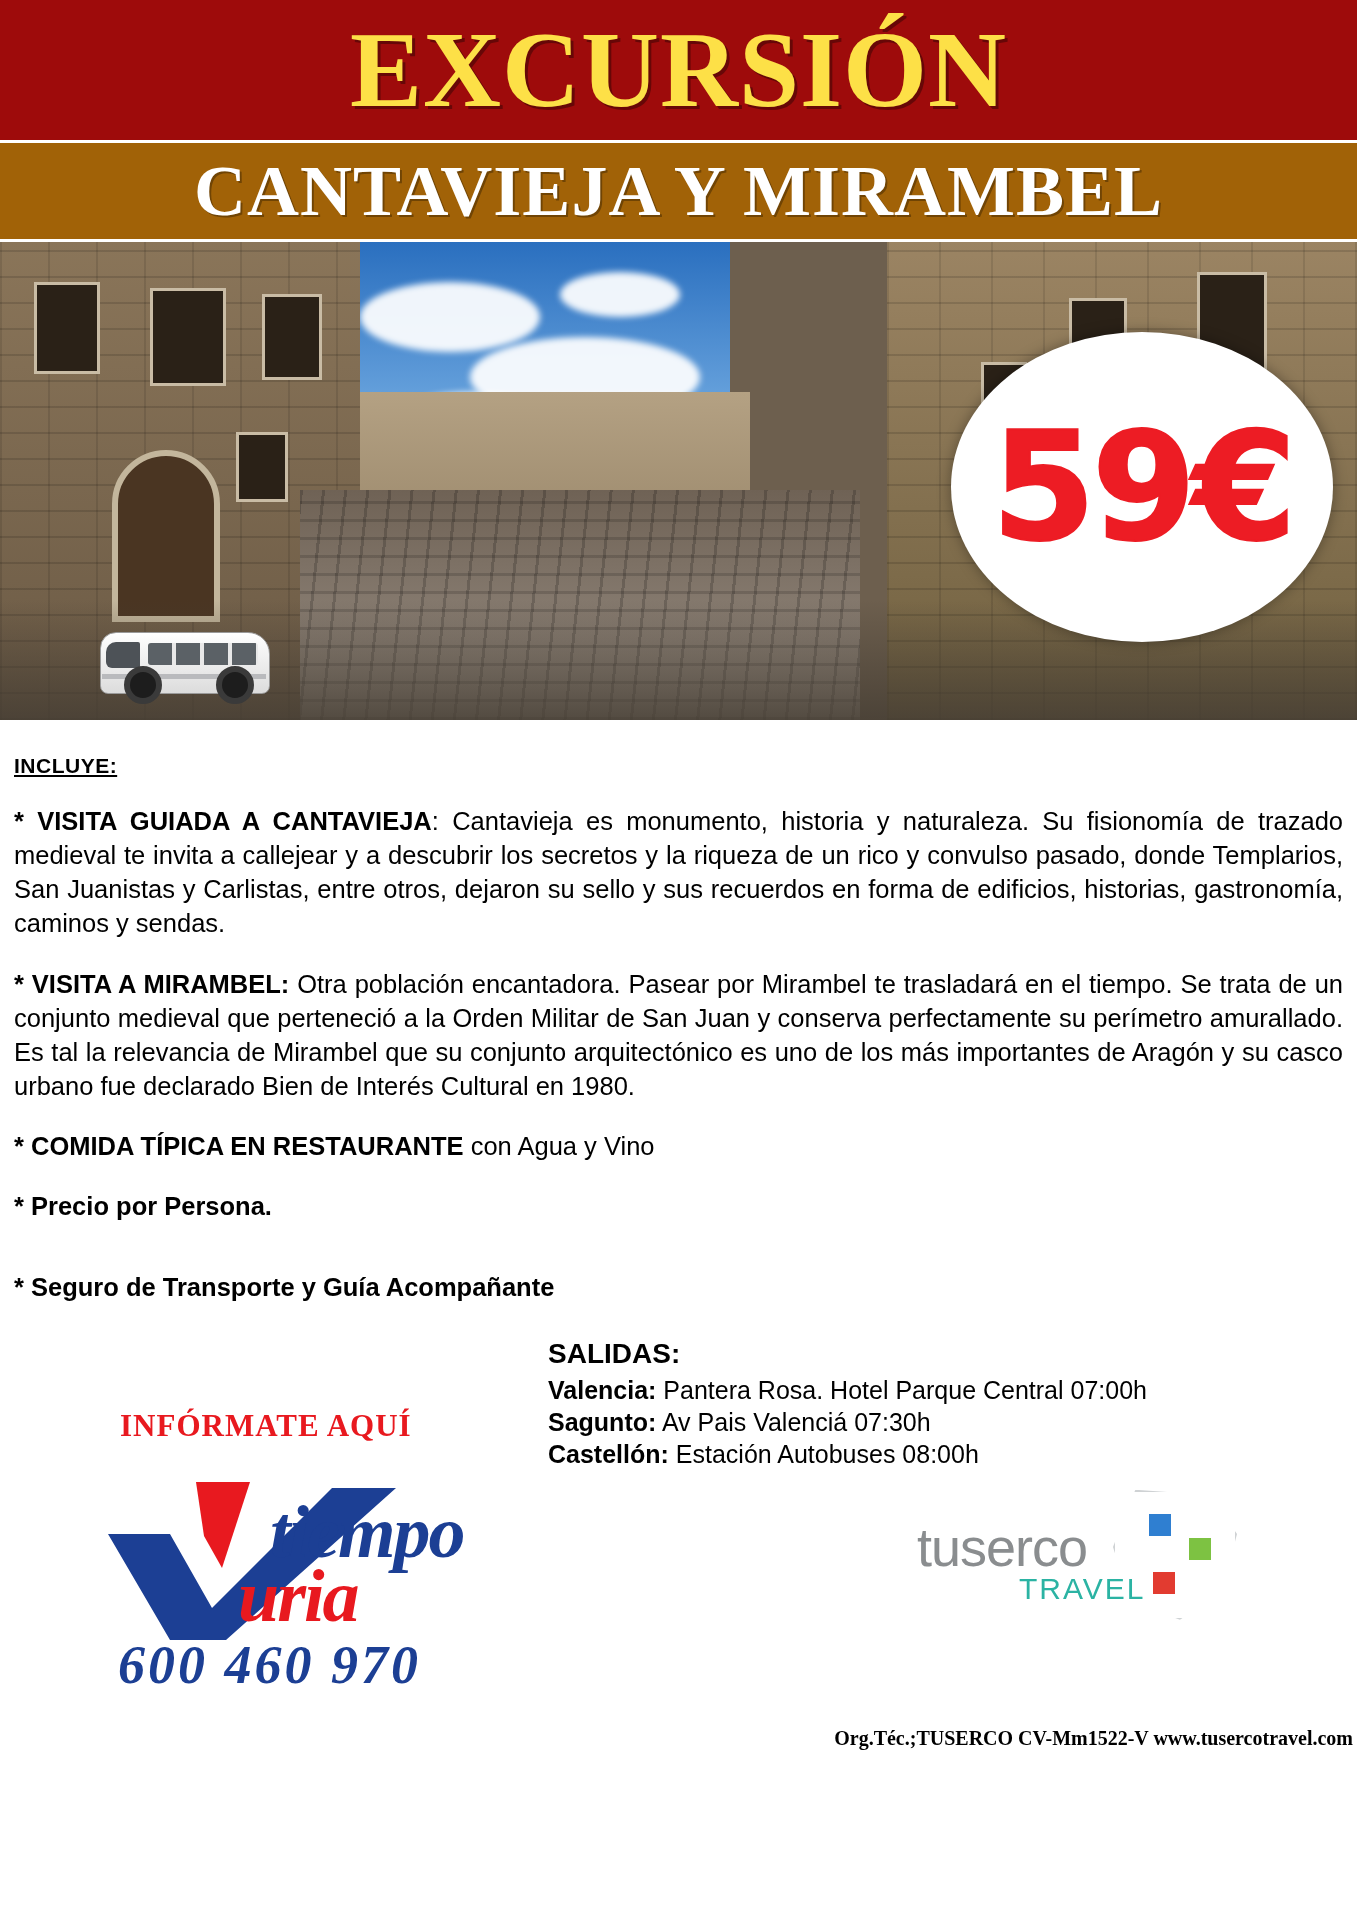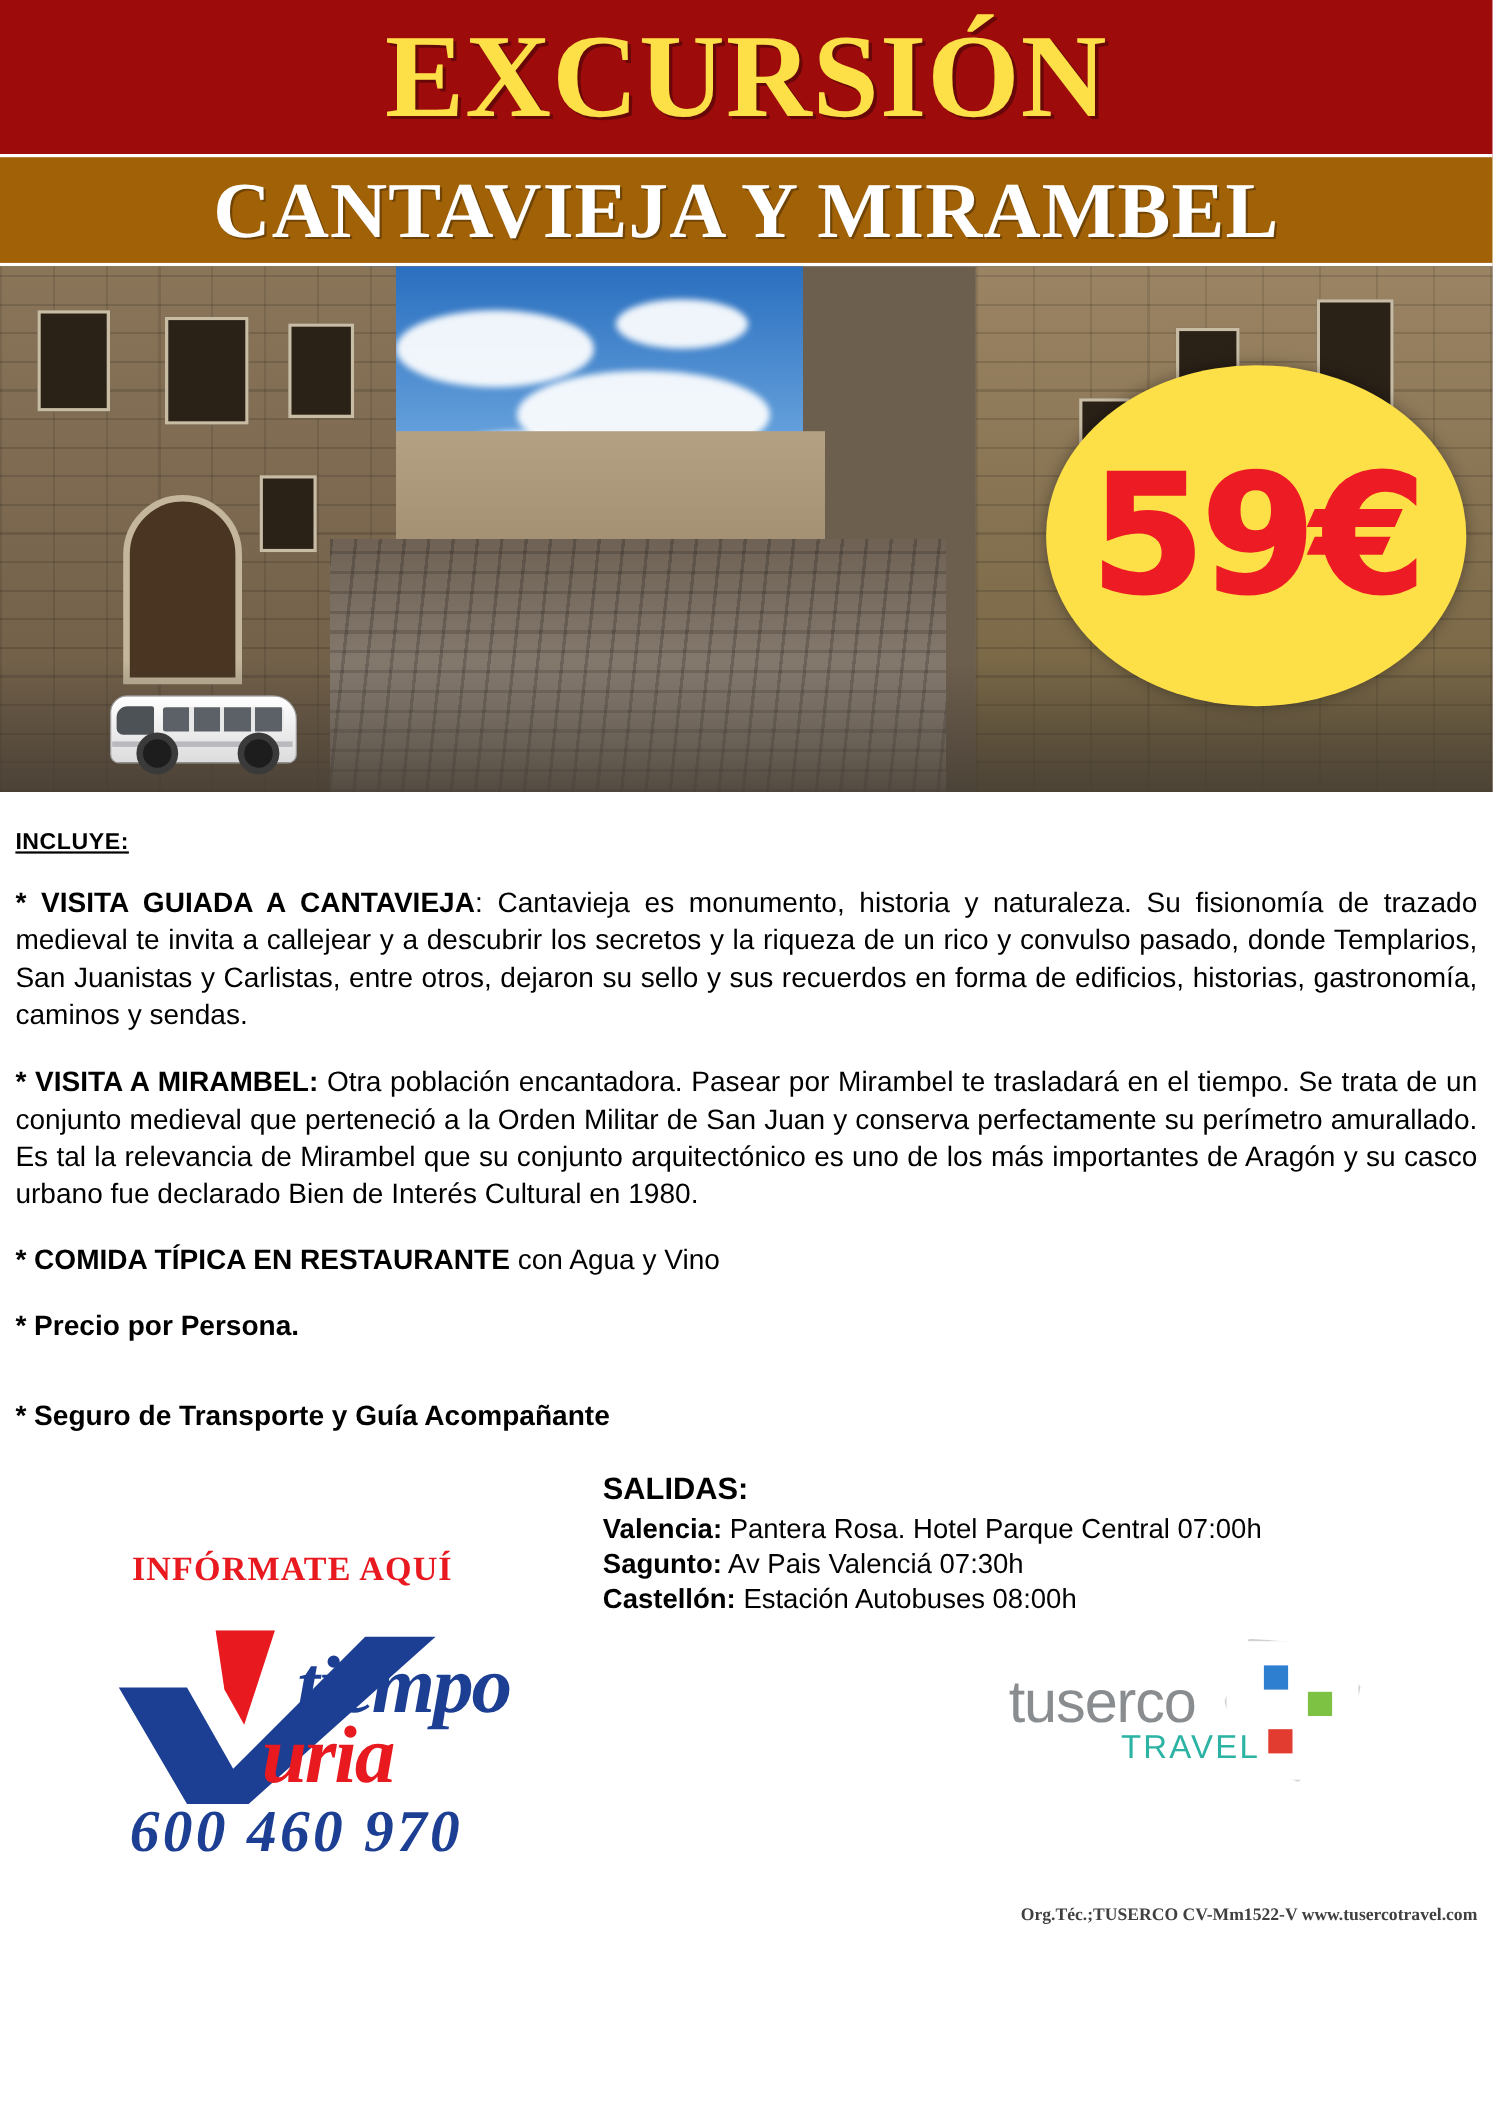--- a/index.html
+++ b/index.html
@@ -116,21 +116,21 @@
     background: linear-gradient(180deg, rgba(90,80,68,0.0), rgba(70,62,52,0.85));
   }
 
   
   .price-bubble {
     position: absolute;
     right: 24px;
     top: 90px;
     width: 382px;
     height: 310px;
-    background: #fde047;
+    background: #ffffff;
     border-radius: 50%;
     display: flex;
     align-items: center;
     justify-content: center;
     box-shadow: 0 0 14px rgba(0,0,0,0.35);
   }
   .price-bubble .price {
     color: #ed1c24;
     font-family: "DejaVu Sans", sans-serif;
     font-weight: bold;
@@ -319,26 +319,26 @@
     border: 2px solid #cfd2d4;
     clip-path: polygon(18% 0%, 78% 4%, 100% 34%, 88% 78%, 54% 100%, 14% 86%, 0% 44%);
   }
   .tuserco .sq { position: absolute; width: 22px; height: 22px; }
   .tuserco .sq.blue { background: #2f7fd1; right: 66px; top: 34px; }
   .tuserco .sq.green { background: #7dc242; right: 26px; top: 58px; }
   .tuserco .sq.red { background: #e23b30; right: 62px; top: 92px; }
 
   .legal {
     position: absolute;
-    right: 14px;
+    right: 4px;
     bottom: 10px;
     font-family: "Liberation Serif", serif;
     font-weight: bold;
-    font-size: 16px;
-    color: #404040;
+    font-size: 20px;
+    color: #000000;
   }
 </style>
 </head>
 <body>
 
 <div class="band-red">
   <div class="title">EXCURSIÓN</div>
 </div>
 <div class="band-gold">
   <div class="subtitle">CANTAVIEJA Y MIRAMBEL</div>

